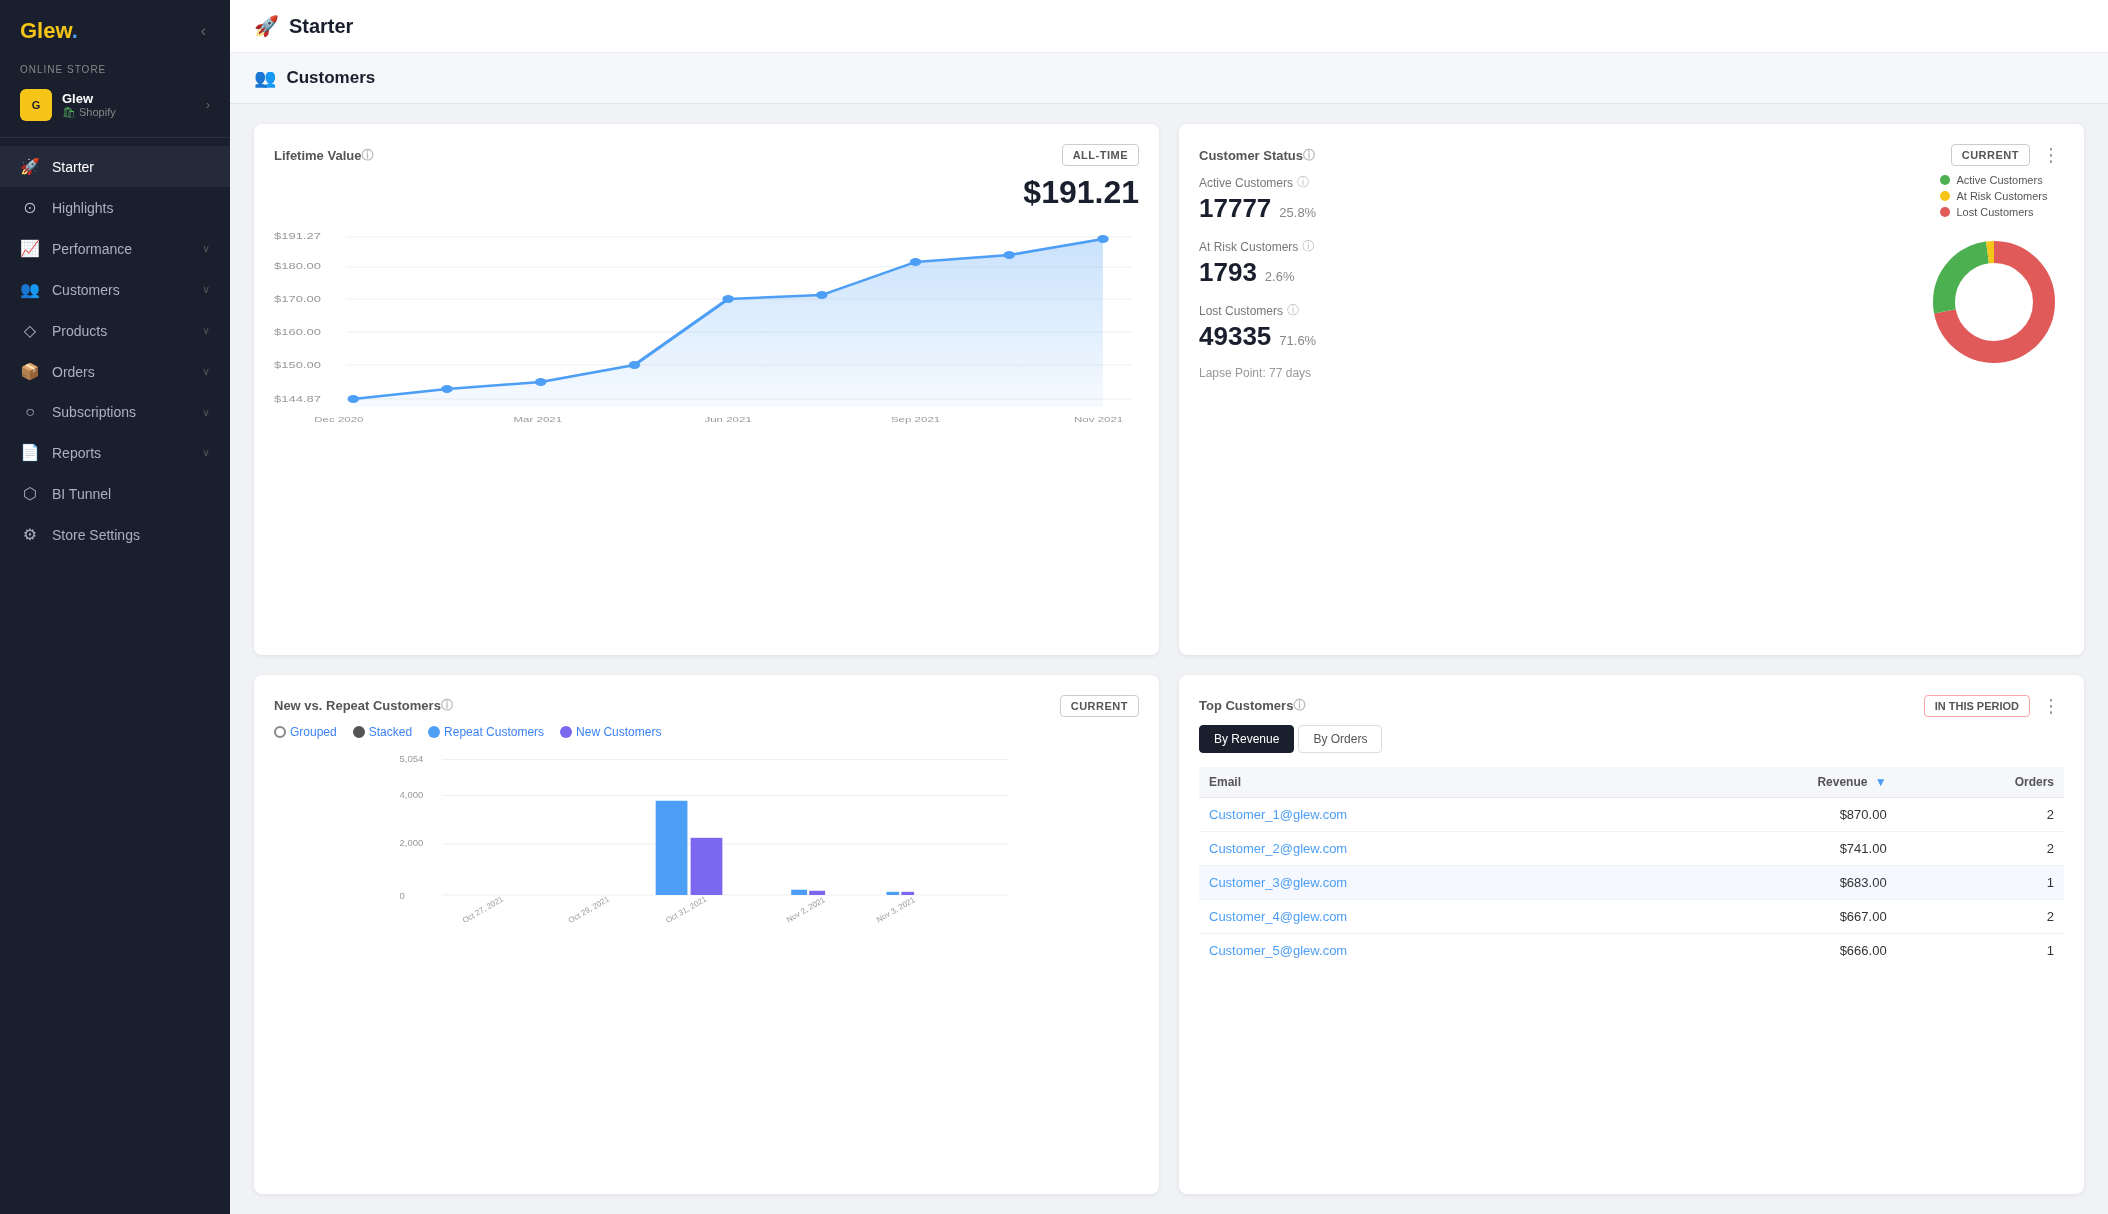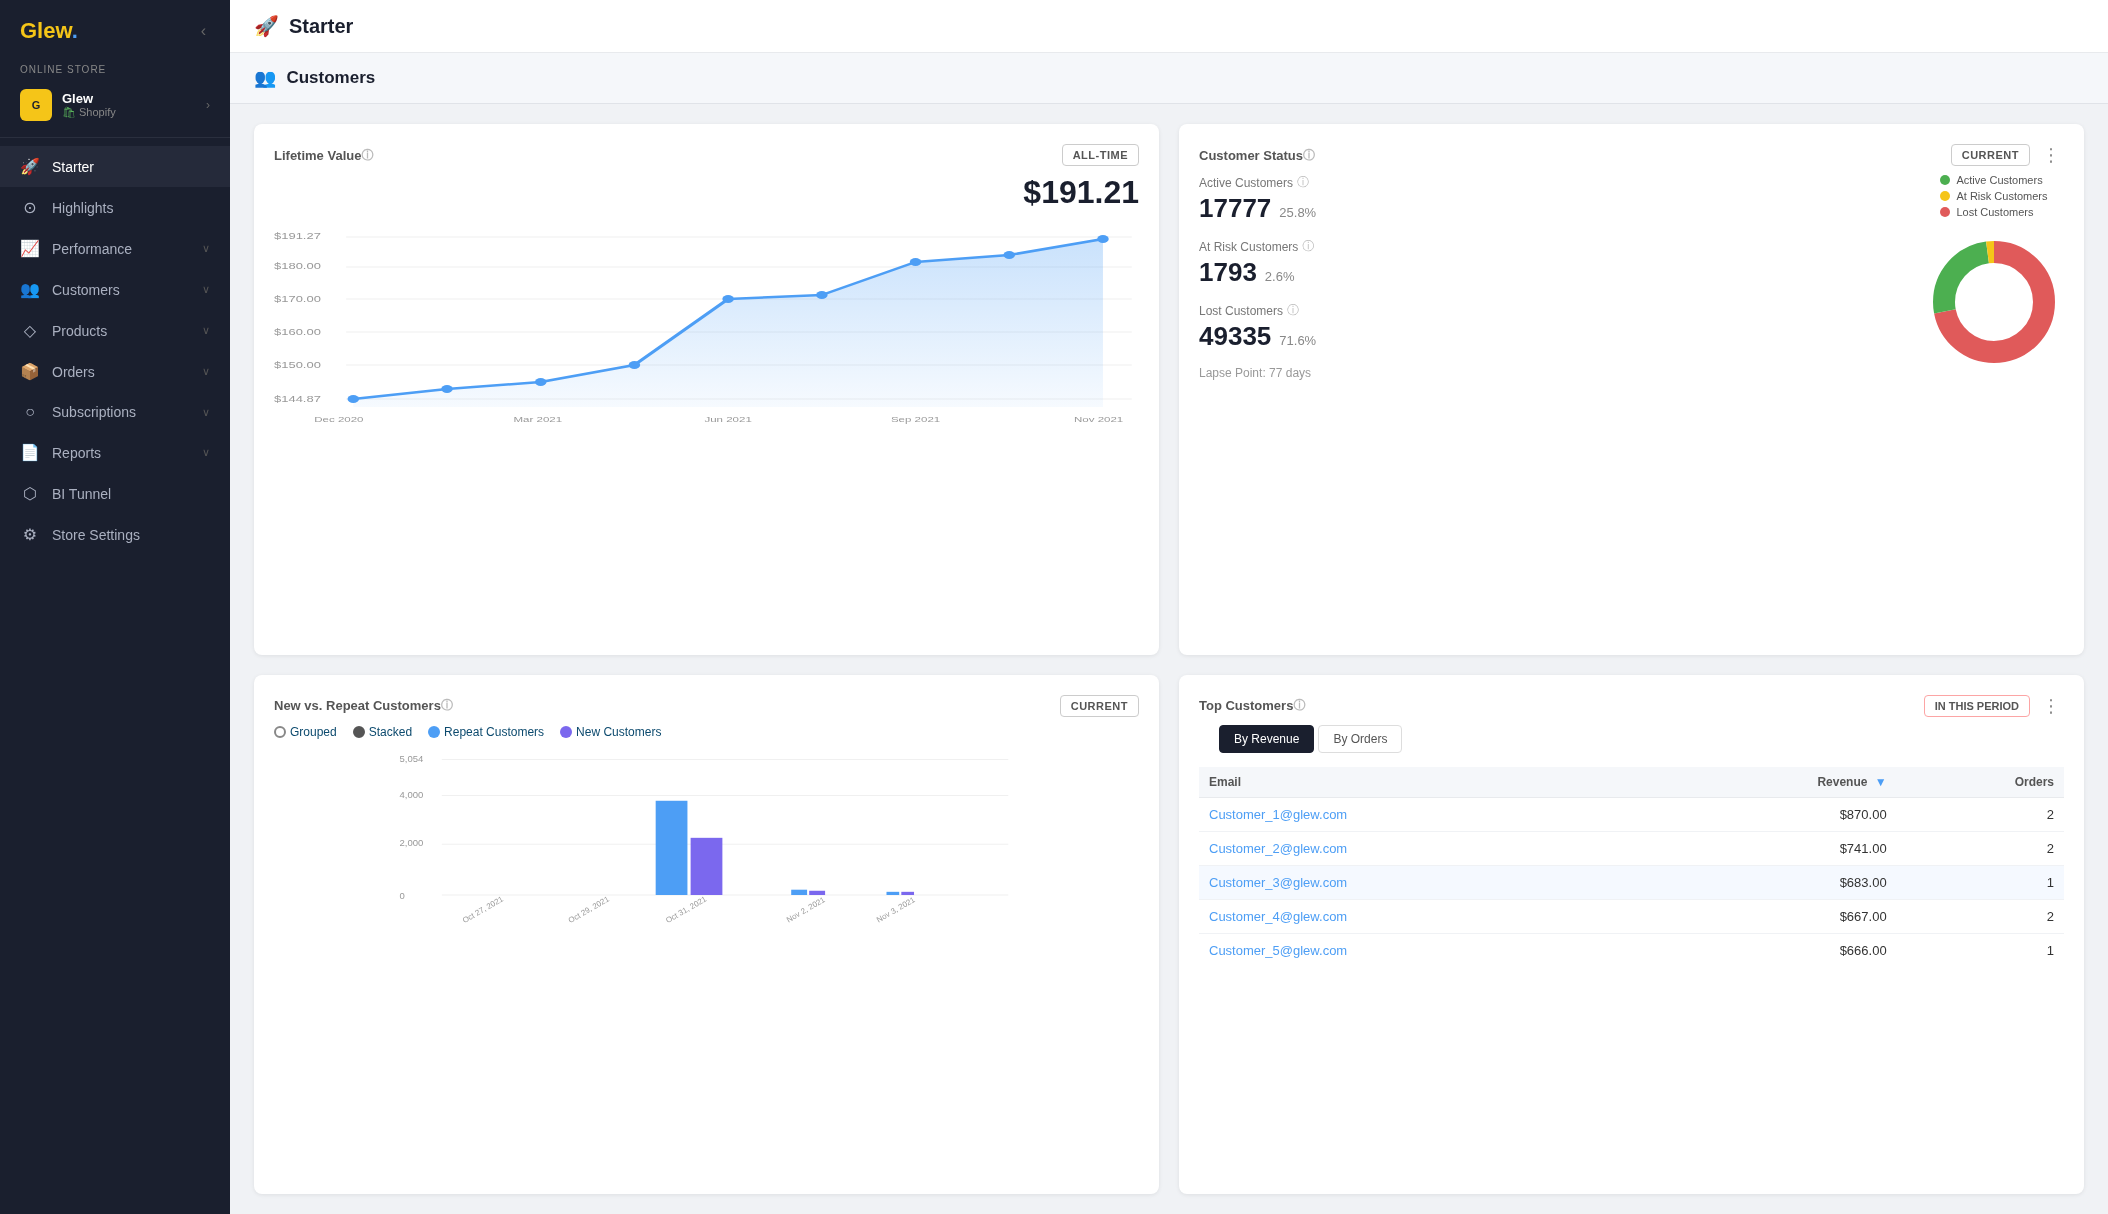--- a/index.html
+++ b/index.html
@@ -181,27 +181,27 @@
       align-items: center;
       gap: 10px;
     }
     .donut-legend { font-size: 11px; color: #555; }
     .legend-item { display: flex; align-items: center; gap: 6px; margin-bottom: 4px; }
     .legend-dot { width: 10px; height: 10px; border-radius: 50%; }
 
     
     .nvr-value { font-size: 26px; font-weight: 700; color: #1a1f2e; margin-bottom: 12px; }
     .nvr-vs { color: #999; font-weight: 400; font-size: 20px; }
-    .chart-legend { display: flex; gap: 16px; margin-bottom: 12px; font-size: 12px; color: #0c4a6e; }
+    .chart-legend { display: flex; gap: 16px; margin-bottom: 12px; font-size: 12px; color: #3b82f6; }
     .legend-circle { width: 12px; height: 12px; border-radius: 50%; display: inline-block; margin-right: 4px; vertical-align: middle; }
     .legend-radio { width: 12px; height: 12px; border-radius: 50%; border: 2px solid #888; display: inline-block; margin-right: 4px; vertical-align: middle; }
     .bar-chart-container { width: 100%; height: 180px; position: relative; }
 
     
-    .top-customers-tabs { display: flex; gap: 4px; margin-bottom: 14px; margin-left: 20px; }
+    .top-customers-tabs { display: flex; gap: 4px; margin-bottom: 14px; }
     .tc-tab {
       padding: 6px 14px;
       border: 1px solid #ddd;
       background: #fff;
       border-radius: 4px;
       font-size: 12px;
       font-weight: 500;
       cursor: pointer;
       color: #555;
     }

